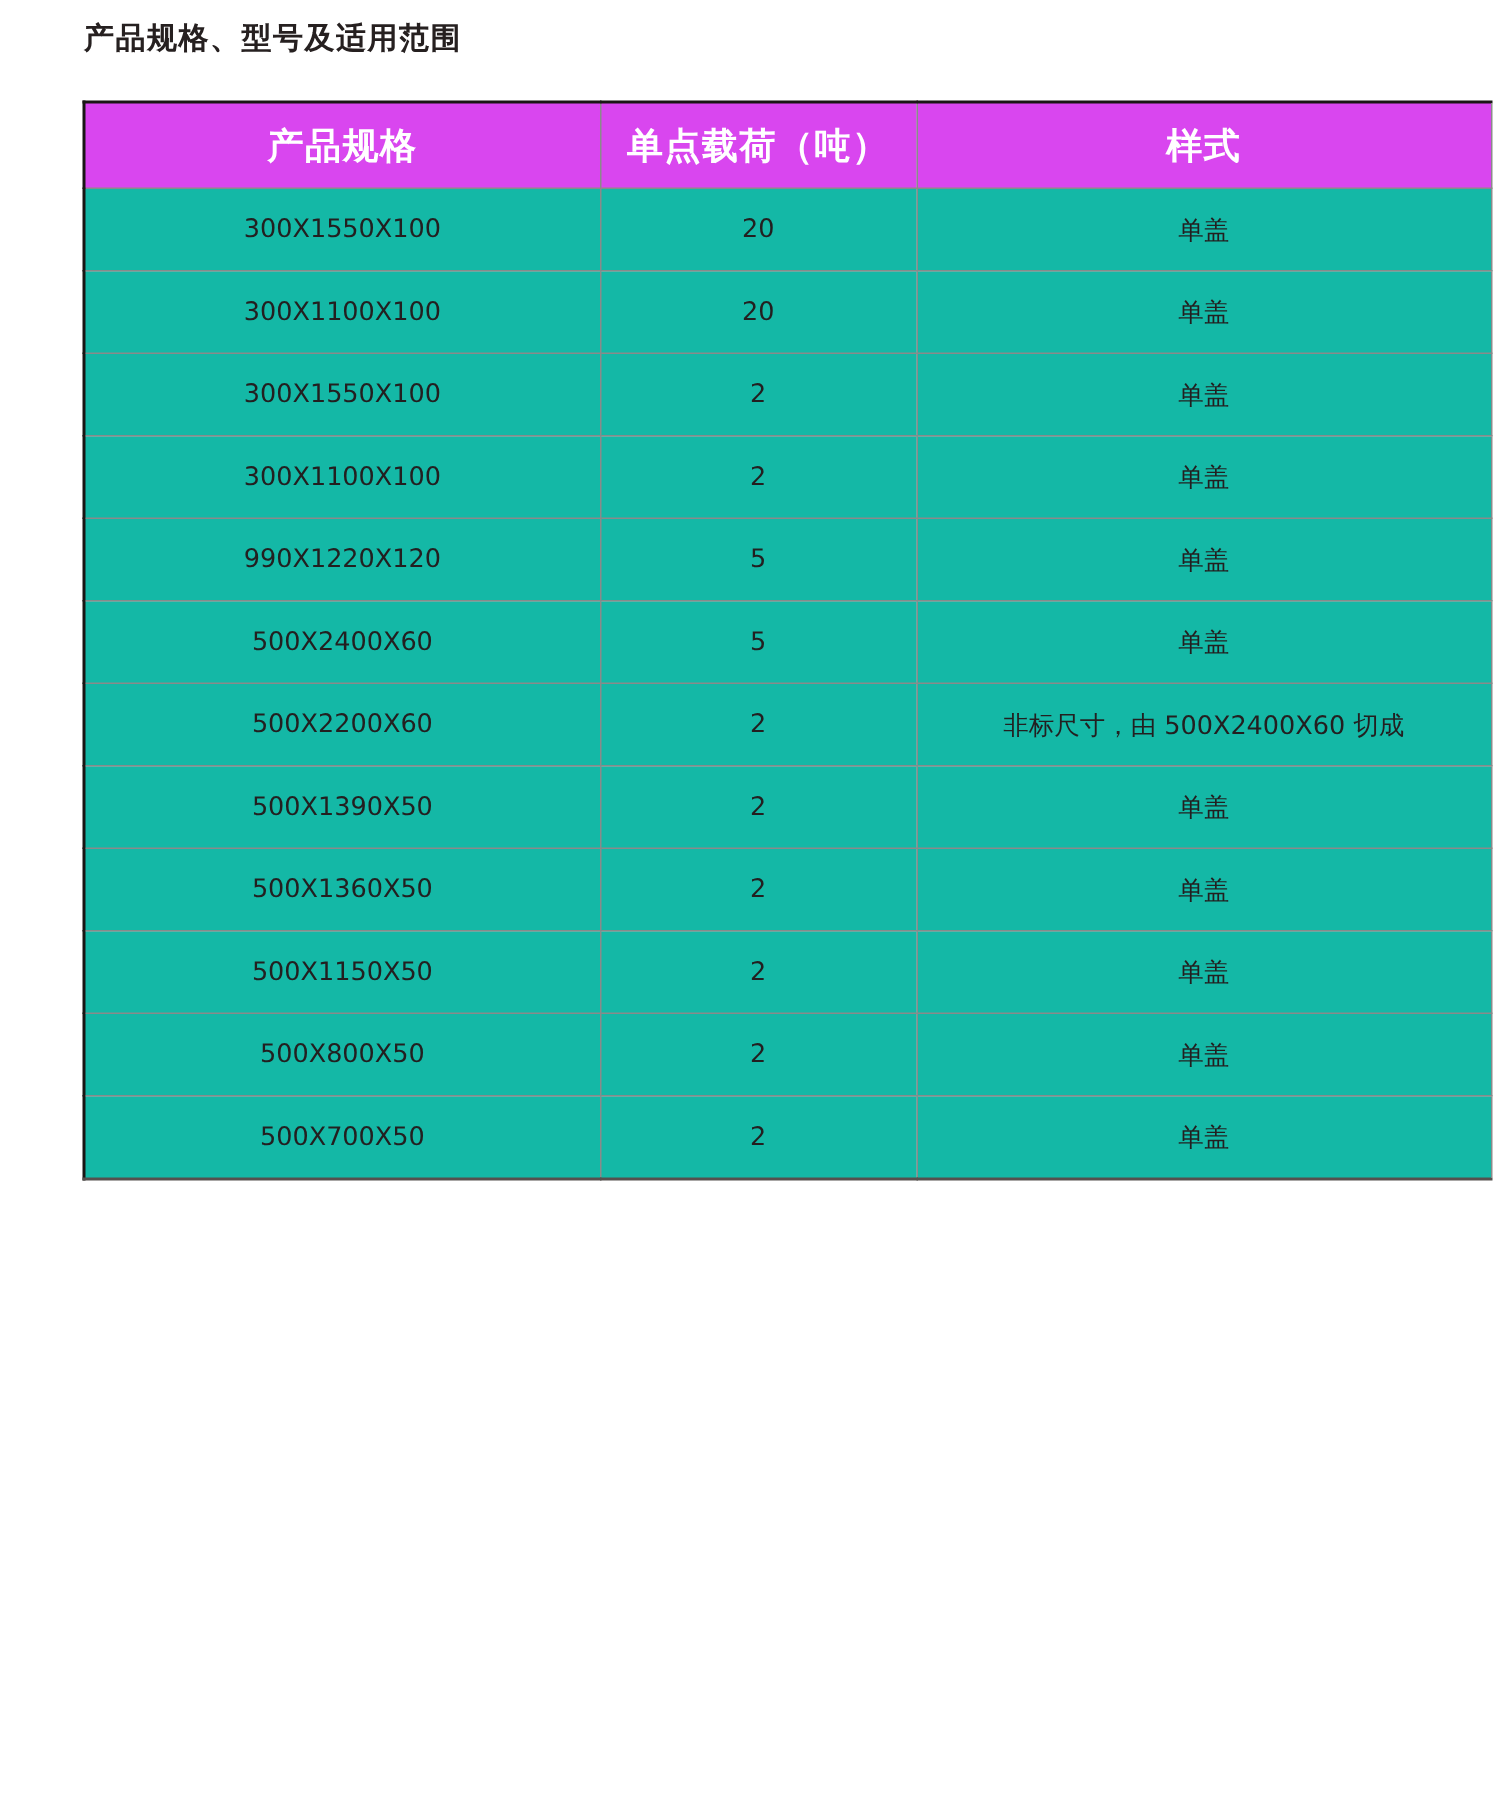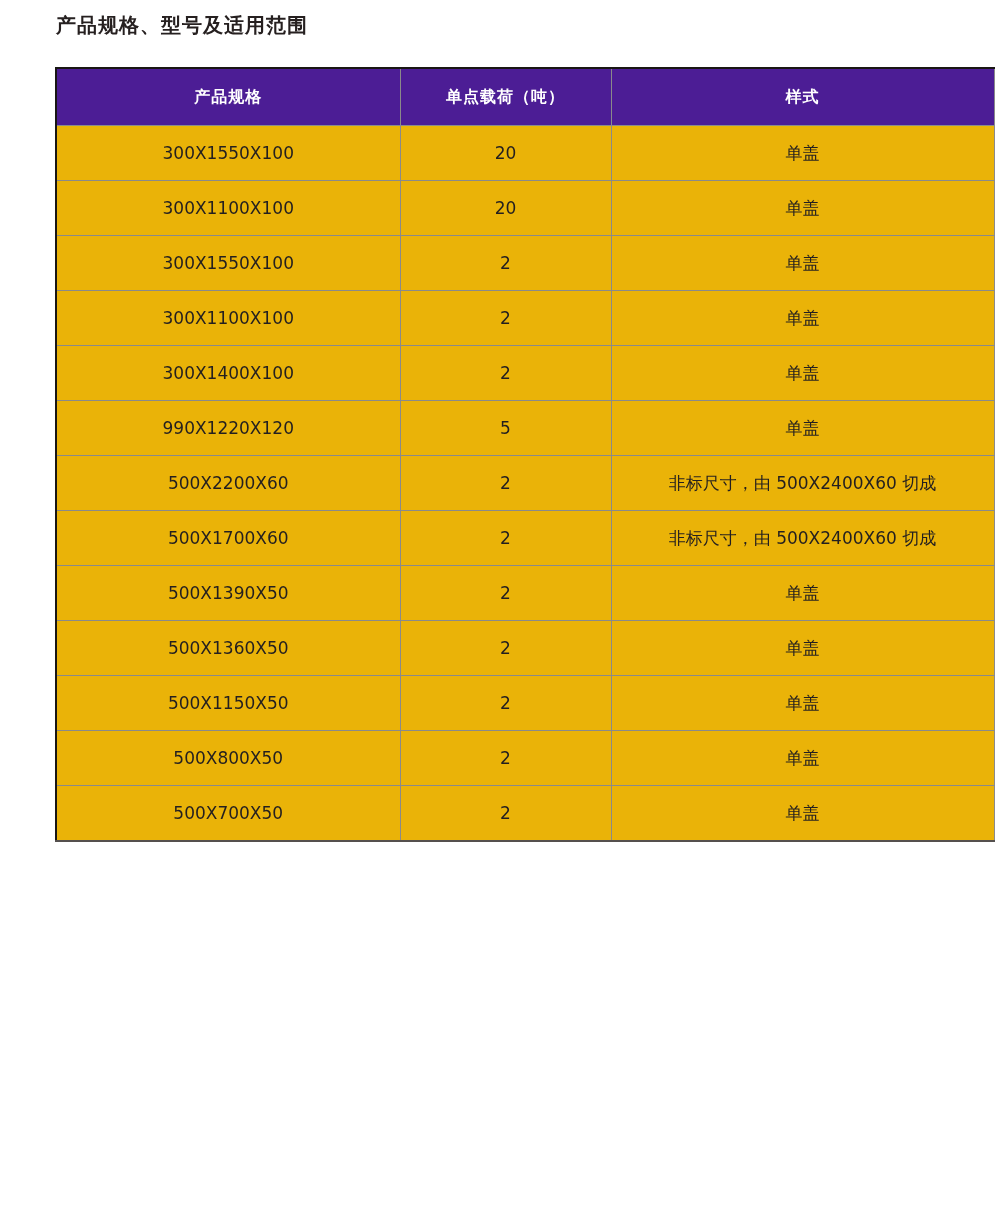--- a/index.html
+++ b/index.html
@@ -35,38 +35,38 @@
     top: 67px;
     width: 938px;
     border-collapse: collapse;
     table-layout: fixed;
     border-top: 2px solid #191614;
     border-left: 2px solid #191614;
     border-right: 1px solid #8a8a8a;
     border-bottom: 2px solid #55504e;
   }
   table.spec-table th {
-    background: #4c1d95;
+    background: #d946ef;
     color: #ffffff;
-    font-size: 16px;
+    font-size: 24px;
     font-weight: 700;
     height: 54px;
     text-align: center;
     vertical-align: middle;
     border: 1px solid #8a8a8a;
     letter-spacing: 1px;
   }
   table.spec-table td {
     height: 52px;
     text-align: center;
     vertical-align: middle;
     font-size: 17px;
     color: #231f20;
     border: 1px solid #8a8a8a;
-    background: #eab308;
+    background: #14b8a6;
     white-space: nowrap;
   }
   col.c1 { width: 344px; }
   col.c2 { width: 211px; }
   col.c3 { width: 383px; }
 </style>
 </head>
 <body>
 
 <div class="page">
@@ -101,36 +101,31 @@
           <td>300X1550X100</td>
           <td>2</td>
           <td>单盖</td>
         </tr>
         <tr>
           <td>300X1100X100</td>
           <td>2</td>
           <td>单盖</td>
         </tr>
         <tr>
-          <td>300X1400X100</td>
-          <td>2</td>
-          <td>单盖</td>
-        </tr>
-        <tr>
           <td>990X1220X120</td>
           <td>5</td>
           <td>单盖</td>
         </tr>
         <tr>
-          <td>500X2200X60</td>
-          <td>2</td>
-          <td>非标尺寸，由 500X2400X60 切成</td>
+          <td>500X2400X60</td>
+          <td>5</td>
+          <td>单盖</td>
         </tr>
         <tr>
-          <td>500X1700X60</td>
+          <td>500X2200X60</td>
           <td>2</td>
           <td>非标尺寸，由 500X2400X60 切成</td>
         </tr>
         <tr>
           <td>500X1390X50</td>
           <td>2</td>
           <td>单盖</td>
         </tr>
         <tr>
           <td>500X1360X50</td>

